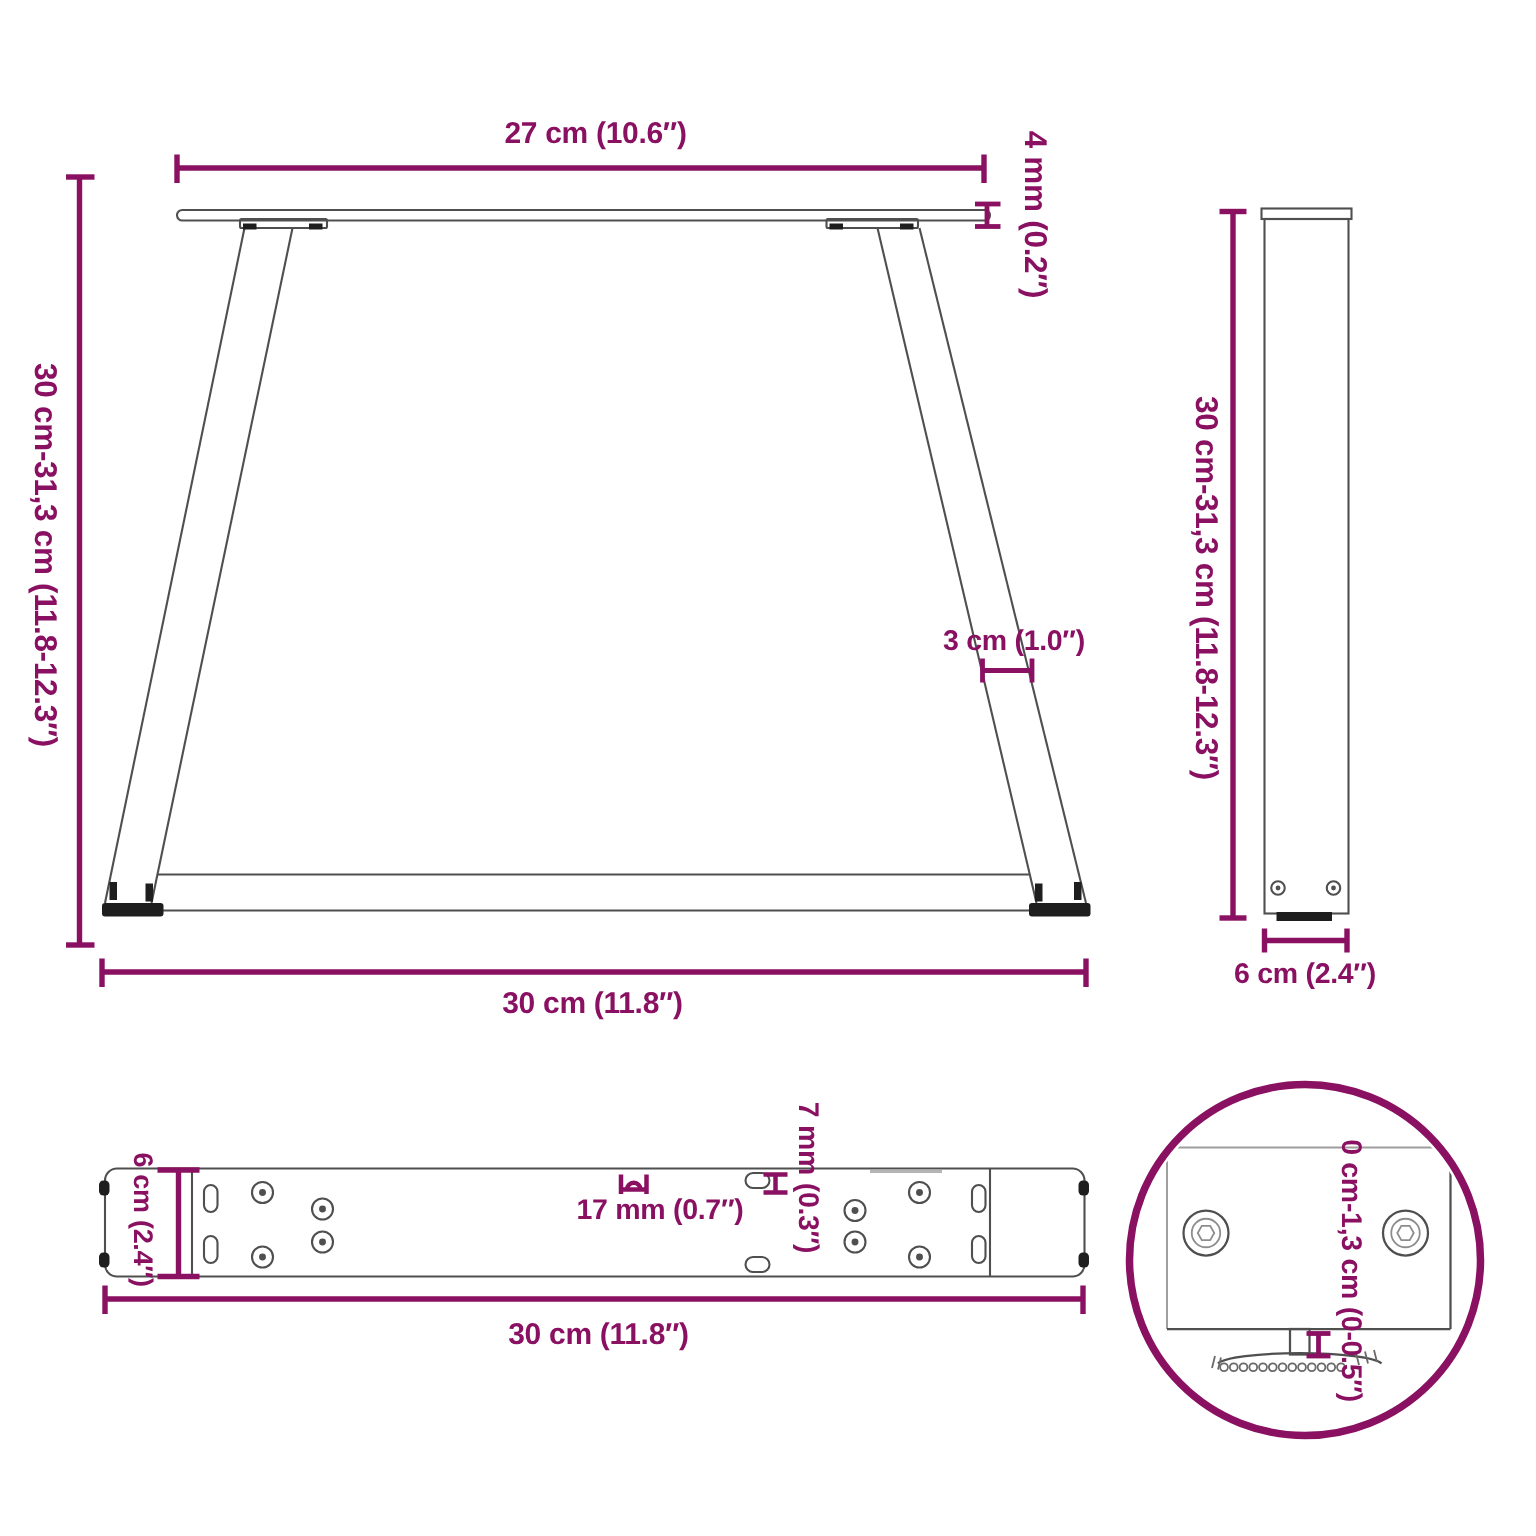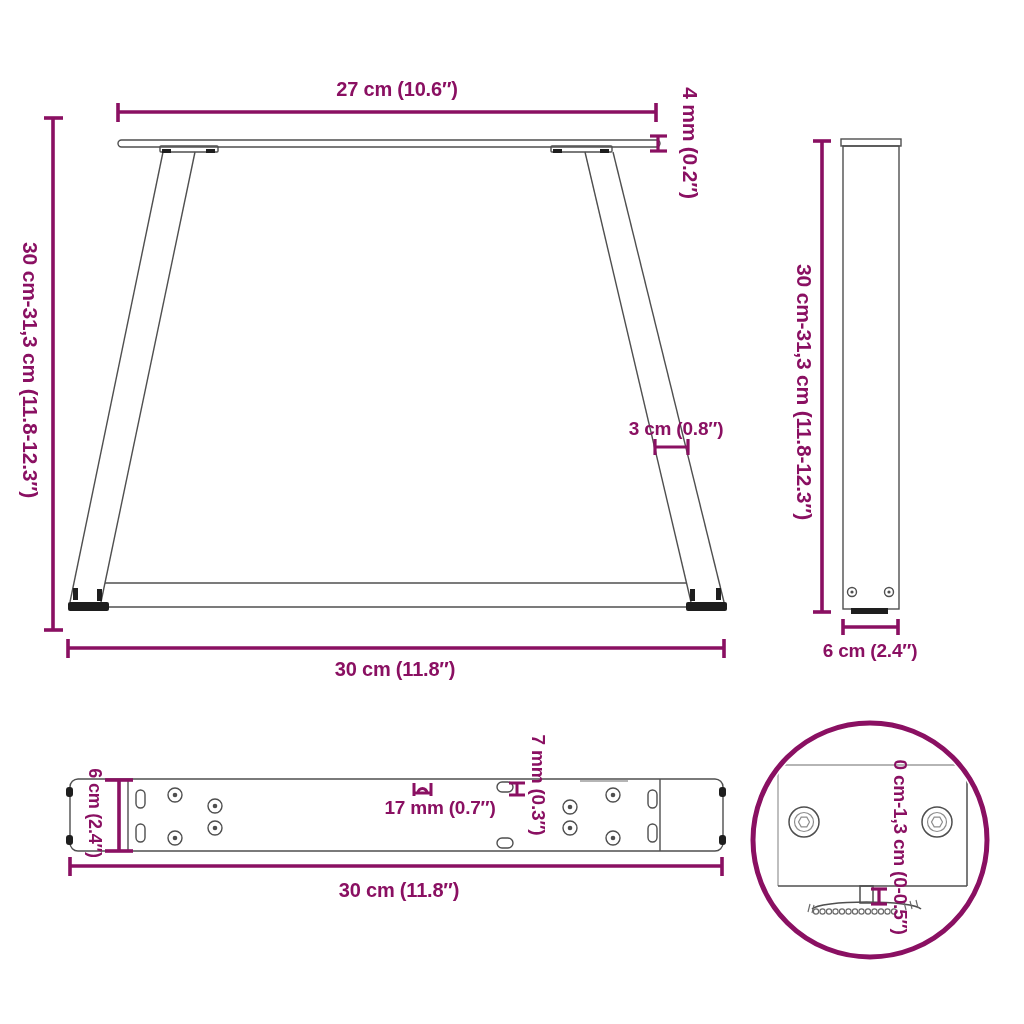--- a/index.html
+++ b/index.html
@@ -232,21 +232,21 @@
       </g>
     </g>
   </svg>
 
   <div class="lbl fs20" style="left:397px;top:89px">27 cm (10.6″)</div>
 
   <div class="lbl rot fs21" style="left:690px;top:143px">4 mm (0.2″)</div>
 
   <div class="lbl rot fs21" style="left:30px;top:370px">30 cm-31,3 cm (11.8-12.3″)</div>
 
-  <div class="lbl fs19" style="left:676px;top:428px">3 cm (0.8″)</div>
+  <div class="lbl fs19" style="left:676px;top:428px">3 cm (1.0″)</div>
 
   <div class="lbl fs20" style="left:395px;top:669px">30 cm (11.8″)</div>
 
   <div class="lbl rot fs21" style="left:804px;top:392px">30 cm-31,3 cm (11.8-12.3″)</div>
 
   <div class="lbl fs19" style="left:870px;top:650px">6 cm (2.4″)</div>
 
   <div class="lbl rot fs18" style="left:95px;top:813px">6 cm (2.4″)</div>
 
   <div class="lbl fs19" style="left:440px;top:807px">17 mm (0.7″)</div>

